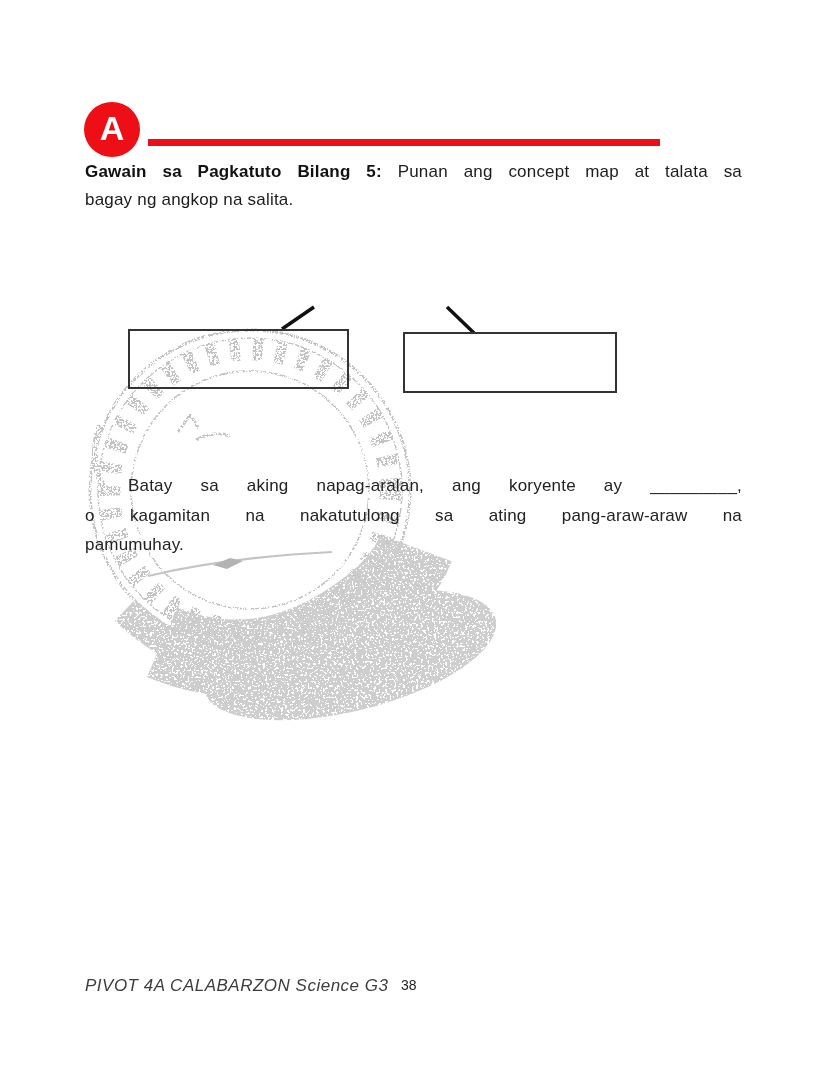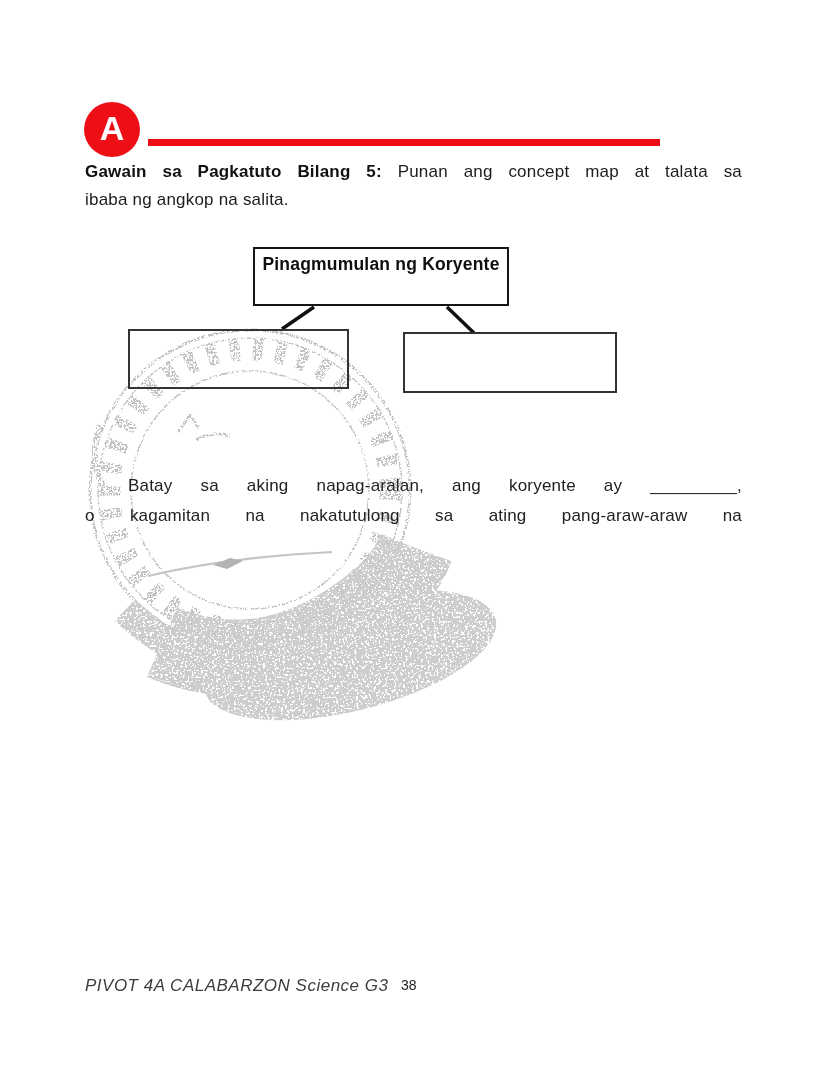--- a/index.html
+++ b/index.html
@@ -90,34 +90,32 @@
     <path d="M183,255 l17,-7 l13,3 l-16,8 z" fill="#b3b3b3"></path>
   </svg>
 
   <div class="abs marker-circle">
     <span class="marker-letter">A</span>
   </div>
   <div class="abs red-line"></div>
 
   <div class="abs intro">
     <div class="line1"><b>Gawain sa Pagkatuto Bilang 5:</b> <span>Punan ang concept map at talata sa</span></div>
-    <div class="line2">ibaba ng angkop na salita.</div>
+    <div class="line2">bagay ng angkop na salita.</div>
   </div>
 
-  <div class="cbox box-root">
-    <span>Pinagmumulan ng Koryente</span>
-  </div>
   <svg class="connectors" aria-hidden="true">
     <line x1="314" y1="307" x2="282" y2="329" stroke="#111" stroke-width="3.5"></line>
     <line x1="447" y1="307" x2="474" y2="333" stroke="#111" stroke-width="3.5"></line>
   </svg>
   <div class="cbox box-left"></div>
   <div class="cbox box-right"></div>
 
   <div class="abs para">
     <div class="pl1">Batay sa aking napag-aralan, ang koryente ay _________,</div>
     <div class="pl3">o kagamitan na nakatutulong sa ating pang-araw-araw na</div>
+    <div class="pl4">pamumuhay.</div>
   </div>
 
   <div class="abs footer-src">PIVOT 4A CALABARZON Science G3</div>
   <div class="abs footer-num">38</div>
 
 </div>
 
 </body></html>

